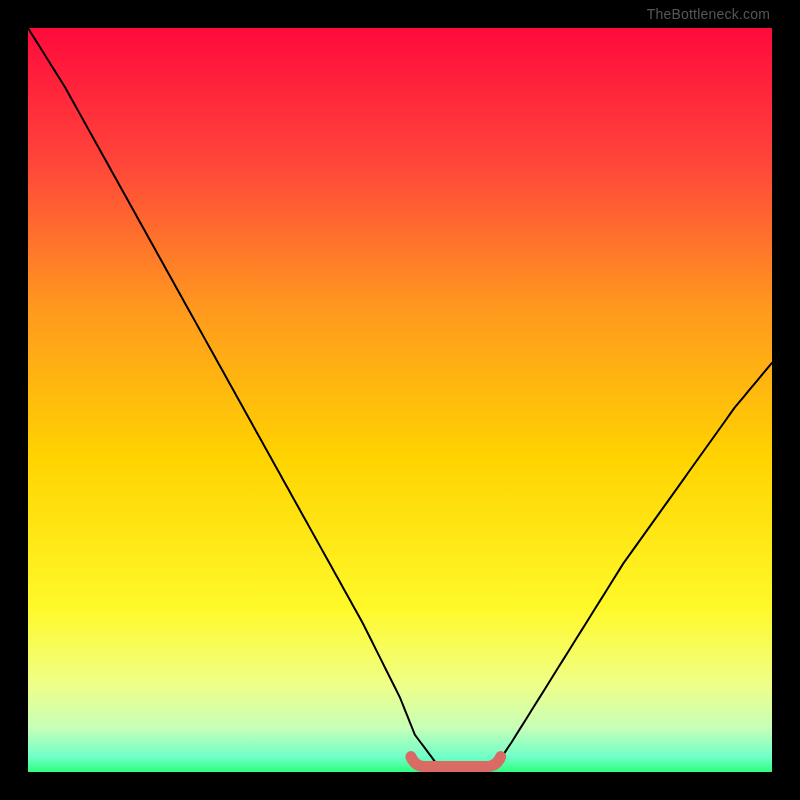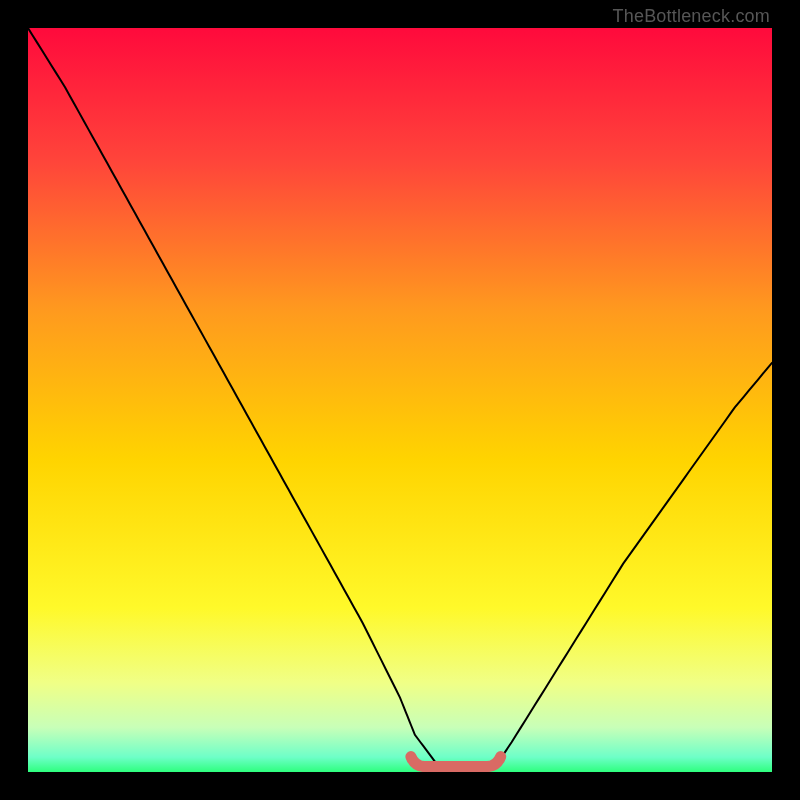--- a/index.html
+++ b/index.html
@@ -20,21 +20,21 @@
     left: 28px;
     top: 28px;
     width: 744px;
     height: 744px;
   }
   .watermark {
     position: absolute;
     top: 6px;
     right: 30px;
     font-family: Arial, Helvetica, sans-serif;
-    font-size: 18px;
+    font-size: 14px;
     font-weight: 500;
     color: #565656;
     letter-spacing: 0.2px;
   }
   svg {
     display: block;
   }
 </style>
 </head>
 <body>

